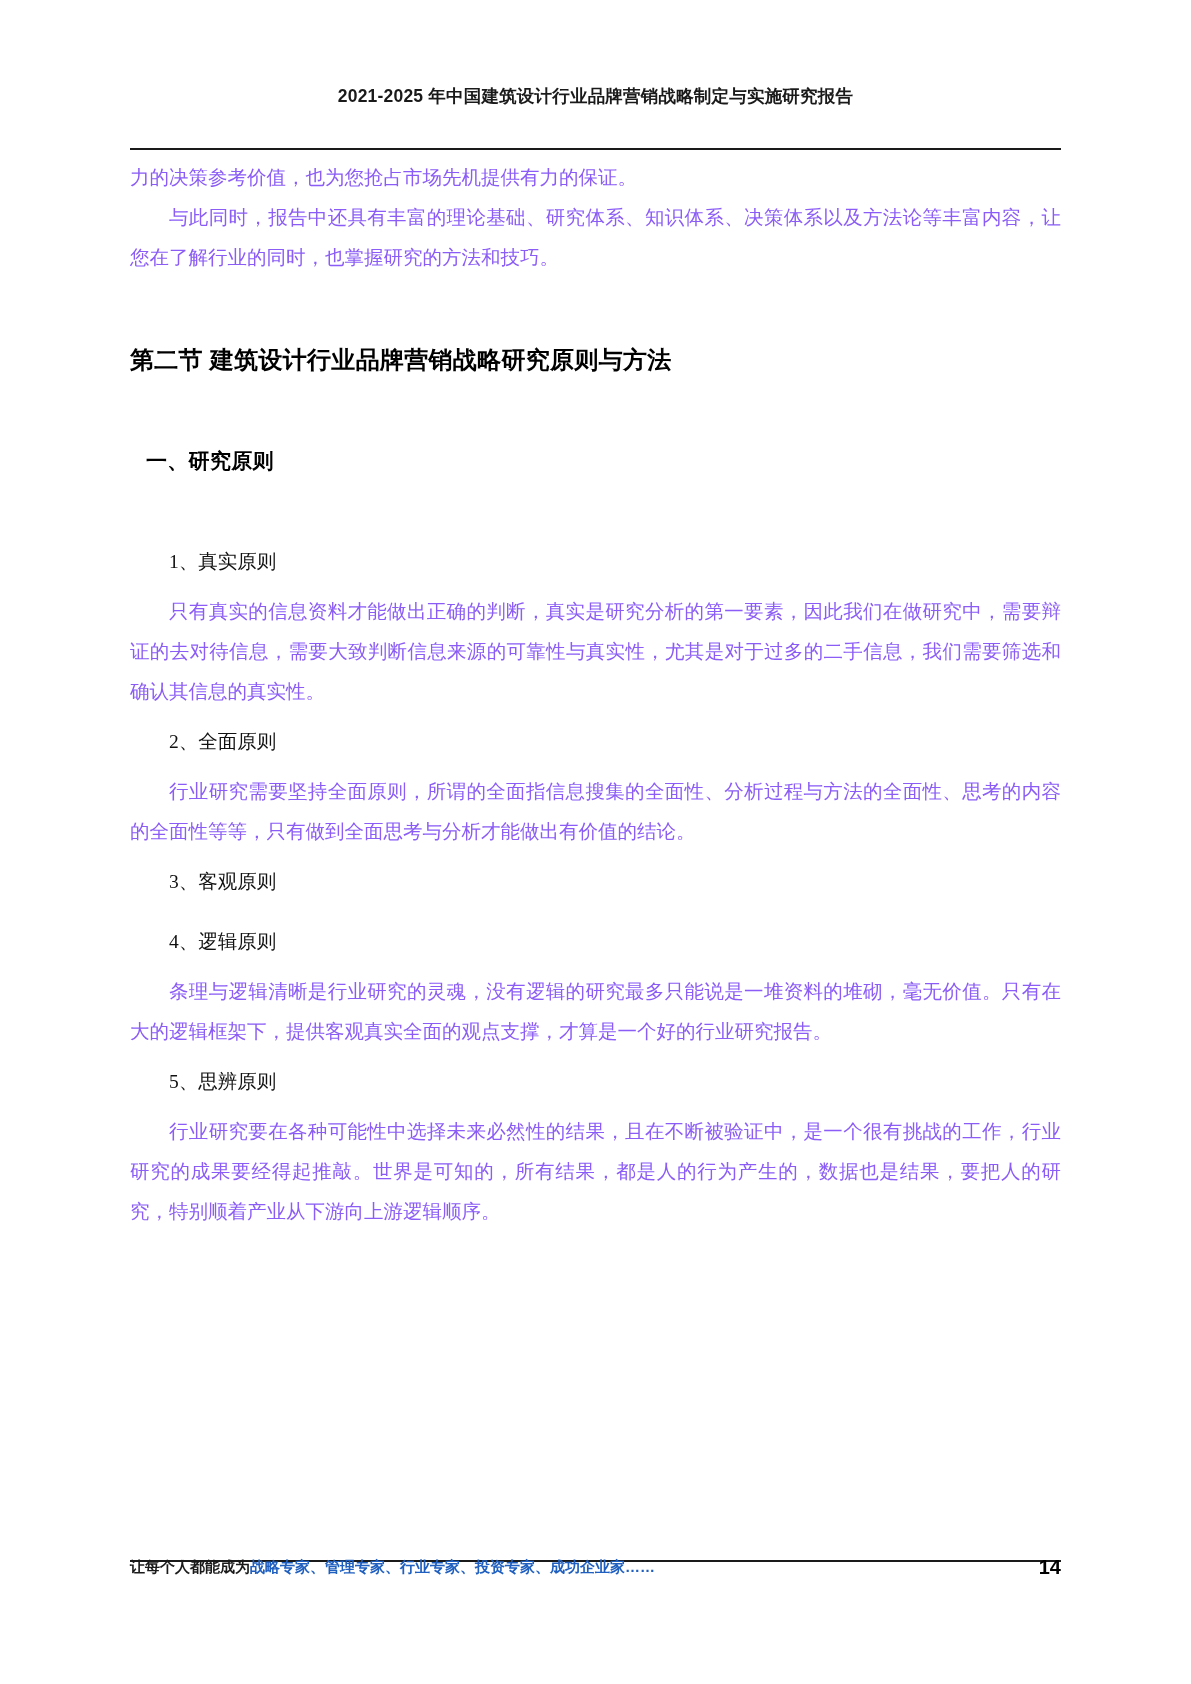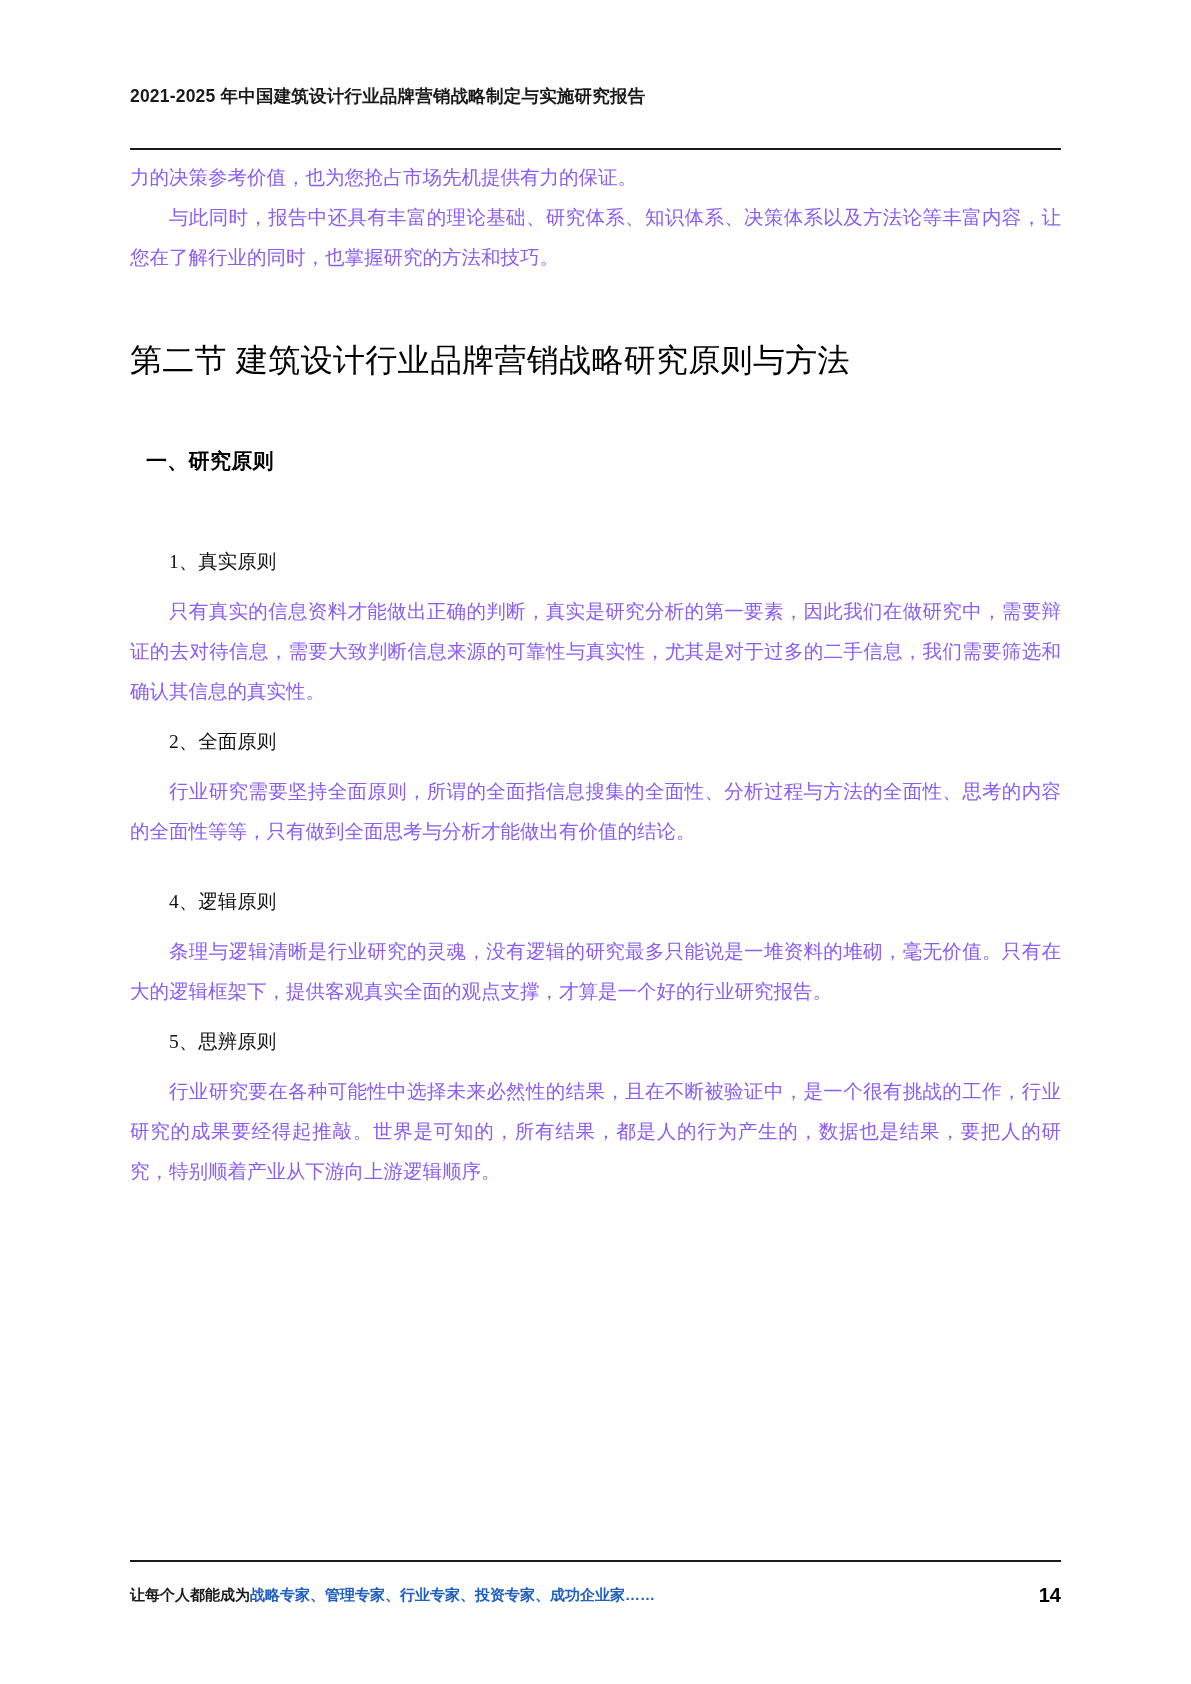--- a/index.html
+++ b/index.html
@@ -59,20 +59,21 @@
     font-size: 10px;
     color: #c01c1c;
     letter-spacing: 0.5px;
     white-space: nowrap;
   }
   .header-title {
     position: absolute;
     left: 0;
     right: 0;
     top: 22px;
+    text-align: center;
     font-family: "Liberation Sans", sans-serif;
     font-weight: bold;
     font-size: 17.5px;
     color: #1a1a1a;
     letter-spacing: 0.2px;
   }
   .header-rule {
     position: absolute;
     top: 148px;
     left: 130px;
@@ -99,22 +100,22 @@
   p.indent {
     text-indent: 2em;
   }
   .gap-sm { height: 10px; }
   .gap-md { height: 46px; }
   .gap-lg { height: 62px; }
 
   h2.section-heading {
     margin: 0;
     font-family: "Liberation Sans", sans-serif;
-    font-weight: normal;
-    font-size: 32px;
+    font-weight: bold;
+    font-size: 24px;
     line-height: 40px;
     color: #000000;
     letter-spacing: 0.3px;
   }
   h3.sub-heading {
     margin: 16px;
     font-family: "Liberation Sans", sans-serif;
     font-weight: bold;
     font-size: 21px;
     line-height: 38px;
@@ -133,21 +134,21 @@
   .footer-rule {
     position: absolute;
     bottom: 122px;
     left: 130px;
     right: 130px;
     height: 2px;
     background: #1a1a1a;
   }
   .footer {
     position: absolute;
-    bottom: 64px;
+    bottom: 92px;
     left: 130px;
     right: 130px;
     height: 34px;
   }
   .footer-text {
     position: absolute;
     left: 0;
     top: 0;
     font-family: "Liberation Sans", sans-serif;
     font-size: 15px;
@@ -199,20 +200,21 @@
     <p class="indent">只有真实的信息资料才能做出正确的判断，真实是研究分析的第一要素，因此我们在做研究中，需要辩证的去对待信息，需要大致判断信息来源的可靠性与真实性，尤其是对于过多的二手信息，我们需要筛选和确认其信息的真实性。</p>
 
     <div class="gap-sm"></div>
 
     <p class="list-label">2、全面原则</p>
     <div class="gap-sm"></div>
     <p class="indent">行业研究需要坚持全面原则，所谓的全面指信息搜集的全面性、分析过程与方法的全面性、思考的内容的全面性等等，只有做到全面思考与分析才能做出有价值的结论。</p>
 
     <div class="gap-sm"></div>
 
+    <p class="list-label">3、客观原则</p>
     <div class="gap-sm"></div>
 
     <div class="gap-sm"></div>
 
     <p class="list-label">4、逻辑原则</p>
     <div class="gap-sm"></div>
     <p class="indent">条理与逻辑清晰是行业研究的灵魂，没有逻辑的研究最多只能说是一堆资料的堆砌，毫无价值。只有在大的逻辑框架下，提供客观真实全面的观点支撑，才算是一个好的行业研究报告。</p>
 
     <div class="gap-sm"></div>
 

